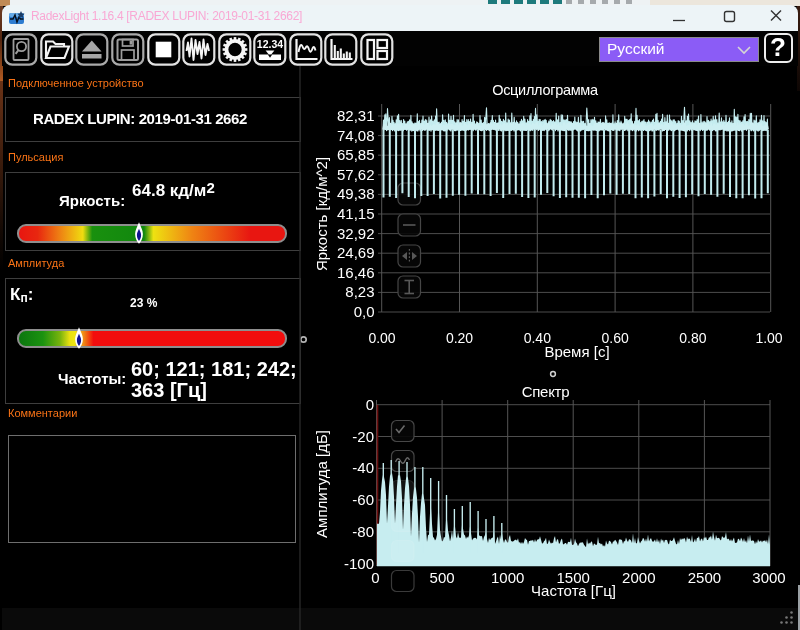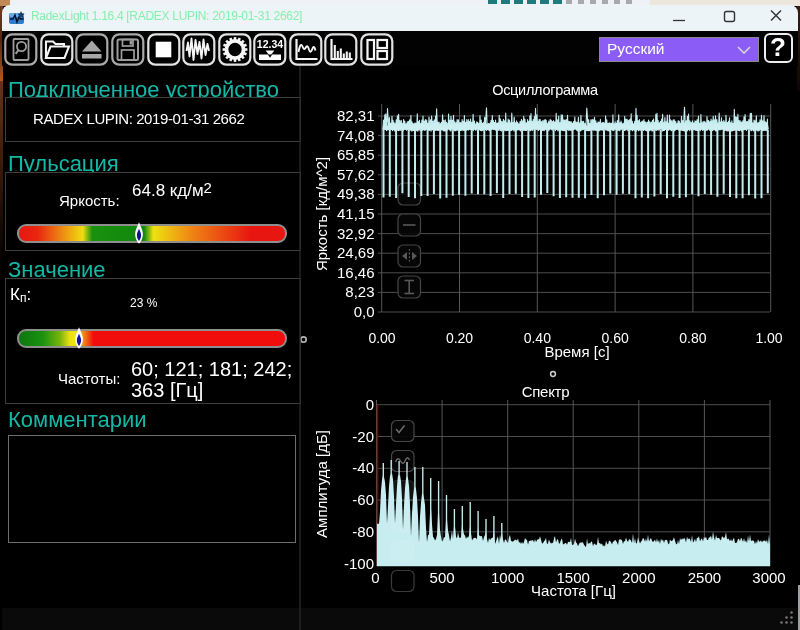--- a/index.html
+++ b/index.html
@@ -1,39 +1,39 @@
 <!DOCTYPE html>
 <html><head><meta charset="utf-8"><style>
 html,body{margin:0;padding:0;background:#000;width:800px;height:630px;overflow:hidden}
 body{will-change:transform;font-family:"Liberation Sans",sans-serif;position:relative}
 .abs{position:absolute}
-.seclbl{position:absolute;left:8px;color:#14b8a6;font-size:22px}
+.seclbl{position:absolute;left:8px;color:#f97316;font-size:11px}
 .gbox{position:absolute;left:5px;width:294px;border:1px solid #3e3e3e;background:#000}
-.bw{color:#fff;font-weight:normal}
+.bw{color:#fff;font-weight:bold}
 </style></head><body>
 
 <div class="abs" style="left:0;top:0;width:800px;height:6px;background:#eef2f4"></div>
 <div class="abs" style="left:0;top:0;width:10px;height:6px;background:#c08a55"></div>
 <div class="abs" style="left:488px;top:0;width:74px;height:4px;background:repeating-linear-gradient(90deg,#1e7a7c 0 9px,#eef2f4 9px 13px)"></div>
 <div class="abs" style="left:566px;top:0;width:70px;height:4px;background:repeating-linear-gradient(90deg,#a6aaad 0 6px,#eef2f4 6px 12px)"></div>
 <div class="abs" style="left:650px;top:0;width:150px;height:6px;background:#ece6dc"></div>
 
 <div class="abs" style="left:0;top:6px;width:3px;height:75px;background:linear-gradient(#6e3c22,#53250f 45%,#b05a22)"></div>
 <div class="abs" style="left:0;top:81px;width:3px;height:190px;background:linear-gradient(#6b3317,#120803 80%,#000)"></div>
 <div class="abs" style="left:797px;top:6px;width:3px;height:85px;background:linear-gradient(#3a1c10,#0d0604)"></div>
 <div class="abs" style="left:798px;top:585px;width:2px;height:45px;background:#9aa0a4"></div>
 
 <div class="abs" style="left:2px;top:5px;width:796px;height:26px;background:#edf4f7;border-radius:8px 8px 0 0"></div>
 <svg class="abs" style="left:9px;top:11px" width="17" height="14" viewBox="0 0 17 14">
 <rect x="0" y="2" width="15" height="11" rx="2" fill="#2e7cd0"></rect>
 <rect x="0" y="2" width="15" height="4" rx="2" fill="#66aae6"></rect>
 <path d="M1 8 L4 8 L6 4 L8 11 L10 6 L11.5 8 L14.5 8" fill="none" stroke="#06101c" stroke-width="1.4"></path>
 <path d="M12 0 l1.2 2.4 2.4 0.4 -1.8 1.8 0.5 2.4 -2.3-1.2 -2.3 1.2 0.5-2.4 -1.8-1.8 2.4-0.4 Z" fill="#1a3c66"></path>
 </svg>
-<div class="abs" style="left:31px;top:9px;font-size:12px;letter-spacing:-0.3px;color:#86efac">RadexLight 1.16.4 [RADEX LUPIN: 2019-01-31 2662]</div>
+<div class="abs" style="left:31px;top:9px;font-size:12px;letter-spacing:-0.3px;color:#f9a8d4">RadexLight 1.16.4 [RADEX LUPIN: 2019-01-31 2662]</div>
 <svg class="abs" style="left:660px;top:6px" width="136" height="24" viewBox="0 0 136 24">
 <line x1="13" y1="14.5" x2="25" y2="14.5" stroke="#333" stroke-width="1.3"></line>
 <rect x="64.5" y="5.5" width="10" height="10" rx="2" fill="none" stroke="#333" stroke-width="1.4"></rect>
 <line x1="111" y1="4.5" x2="121" y2="14.5" stroke="#333" stroke-width="1.4"></line>
 <line x1="121" y1="4.5" x2="111" y2="14.5" stroke="#333" stroke-width="1.4"></line>
 </svg>
 
 <div class="abs" style="left:2px;top:31px;width:796px;height:35px;background:#020202"></div>
 <svg style="position:absolute;left:4px;top:33px" width="34" height="33" viewBox="0 0 34 33">
     <rect x="1.3" y="1.3" width="31" height="30.4" rx="7" fill="#000" stroke="#aaaaaa" stroke-width="2.2"></rect>
@@ -130,21 +130,21 @@
 <div class="abs bw" style="left:33px;top:110px;font-size:15px;letter-spacing:-0.4px">RADEX LUPIN: 2019-01-31 2662</div>
 <div class="seclbl" style="top:151px">Пульсация</div>
 <div class="gbox" style="top:172px;height:77px"></div>
 <div class="abs bw" style="left:59px;top:192px;font-size:15px">Яркость:</div>
 <div class="abs bw" style="left:132px;top:179px;font-size:17px">64.8 кд/м<span style="font-size:15px;vertical-align:3px">2</span></div>
 <div class="abs" style="left:17px;top:224px;width:266px;height:15px;border:2px solid #8e8e8e;border-radius:9px;background:linear-gradient(90deg,#e81611 0%,#e8270f 7%,#ee7d13 15%,#f0dc10 24%,#19900e 27.5%,#11870e 47%,#eee211 50.5%,#ef8413 65%,#e81611 87%,#e81611 100%)"></div>
 <svg class="abs" style="left:132px;top:222px" width="14" height="22" viewBox="0 0 14 22">
 <path d="M7 0.3 C8.8 5 10.9 8.5 10.9 12 C10.9 16.5 9 19.6 7 21.8 C5 19.6 3.1 16.5 3.1 12 C3.1 8.5 5.2 5 7 0.3 Z" fill="#fff"></path>
 <path d="M7 6.8 C8 9.2 9.1 10.8 9.1 13 C9.1 15.8 8.1 17.5 7 18.9 C5.9 17.5 4.9 15.8 4.9 13 C4.9 10.8 6 9.2 7 6.8 Z" fill="#10138f"></path>
 </svg>
-<div class="seclbl" style="top:257px">Значение</div>
+<div class="seclbl" style="top:257px">Амплитуда</div>
 <div class="gbox" style="top:278px;height:124px"></div>
 <div class="abs bw" style="left:10px;top:285px;font-size:17px">К<span style="font-size:12px;vertical-align:-2px">п</span>:</div>
 <div class="abs bw" style="left:130px;top:296px;font-size:12px">23 %</div>
 <div class="abs" style="left:17px;top:329px;width:266px;height:15px;border:2px solid #8e8e8e;border-radius:9px;background:linear-gradient(90deg,#0b760f 0%,#1b9210 9%,#7ab40d 15.5%,#e8e011 19%,#f0e612 21%,#ef8314 24.5%,#f20d0d 28%,#f20d0d 100%)"></div>
 <svg class="abs" style="left:72px;top:327px" width="14" height="22" viewBox="0 0 14 22">
 <path d="M7 0.3 C8.8 5 10.9 8.5 10.9 12 C10.9 16.5 9 19.6 7 21.8 C5 19.6 3.1 16.5 3.1 12 C3.1 8.5 5.2 5 7 0.3 Z" fill="#fff"></path>
 <path d="M7 6.8 C8 9.2 9.1 10.8 9.1 13 C9.1 15.8 8.1 17.5 7 18.9 C5.9 17.5 4.9 15.8 4.9 13 C4.9 10.8 6 9.2 7 6.8 Z" fill="#10138f"></path>
 </svg>
 <div class="abs bw" style="left:58px;top:370px;font-size:15px">Частоты:</div>
 <div class="abs bw" style="left:131px;top:359px;font-size:20px;width:170px;line-height:21px">60; 121; 181; 242; 363 [Гц]</div>

